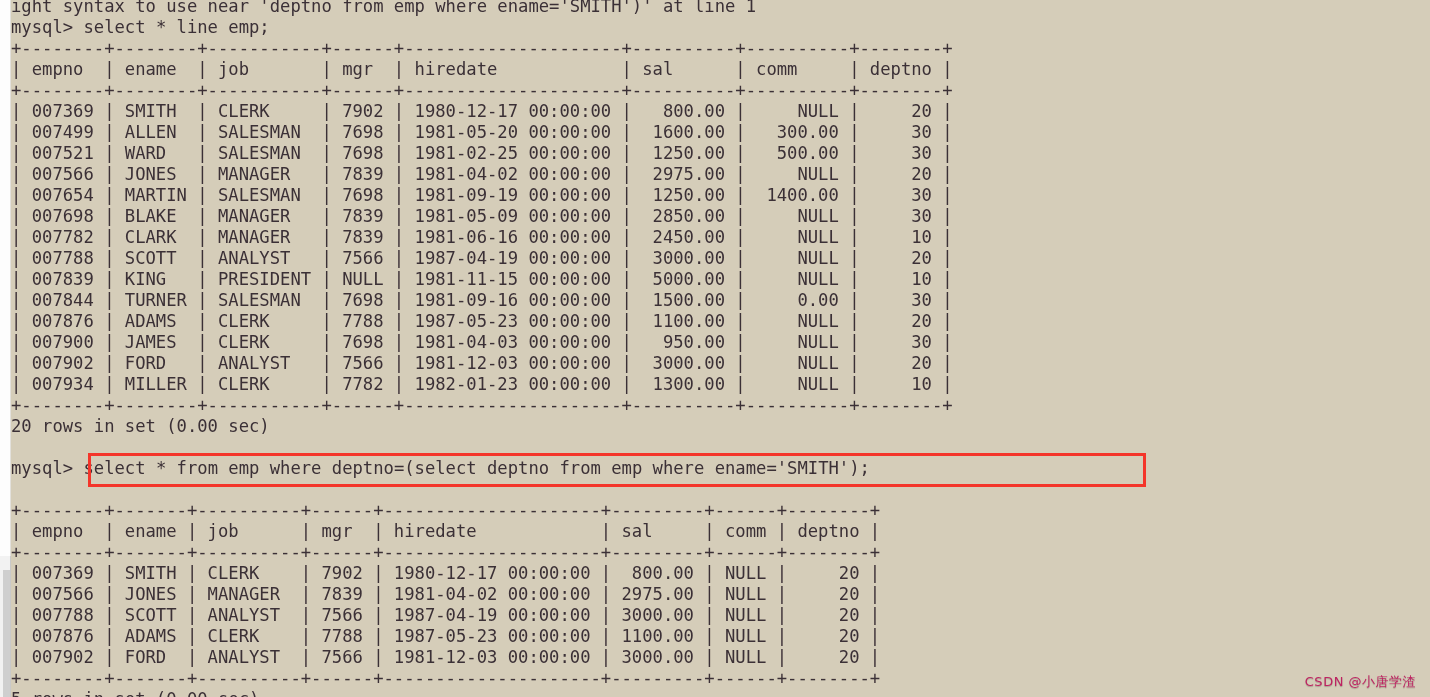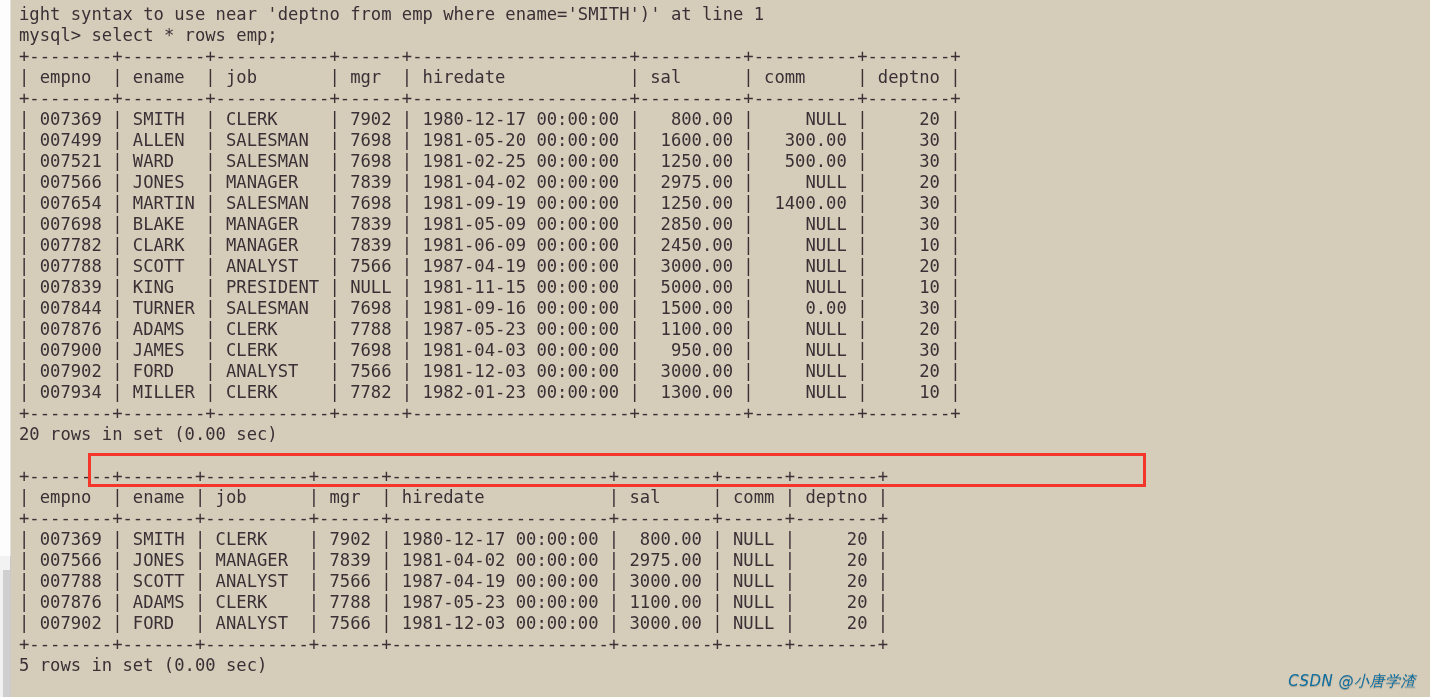--- a/index.html
+++ b/index.html
@@ -45,21 +45,21 @@
     left: 3px; top: 570px;
     width: 7px; height: 127px;
     background: #cfcfcf;
   }
   #term {
     position: absolute;
     left: 11px;
     top: 0;
     right: 0;
     bottom: 0;
-    padding: 8px;
+    padding: 0;
   }
   pre.console {
     margin: 0;
     padding: 0;
     color: #3b3036;
     font-family: "DejaVu Sans Mono", "Liberation Mono", monospace;
     font-size: 17.2px;
     line-height: 21.0px;
     letter-spacing: 0px;
     white-space: pre;
@@ -83,61 +83,61 @@
     border: 3px solid #f4352a;
     box-sizing: border-box;
     pointer-events: none;
     background: transparent;
   }
   #watermark {
     position: absolute;
     right: 14px;
     bottom: 6px;
     font-family: "DejaVu Sans", "Liberation Sans", sans-serif;
-    font-size: 15px;
-    color: #0369a1;
+    font-size: 13px;
+    color: #be185d;
     text-shadow: 0 1px 1px rgba(120,114,98,0.55);
     opacity: 0.95;
     letter-spacing: 0.5px;
-    font-style: italic;
   }
 </style>
 </head>
 <body>
 
 <div id="screen">
 
   <div id="left-chrome">
     <div class="seg-upper"></div>
     <div class="seg-lower"></div>
     <div class="seg-lower-thumb"></div>
   </div>
 
   <div id="term">
-    <pre class="console"><span class="first-line">ight syntax to use near 'deptno from emp where ename='SMITH')' at line 1</span><span>mysql&gt;</span><span> select * rows emp;</span>
+    <pre class="console"><span class="first-line">ight syntax to use near 'deptno from emp where ename='SMITH')' at line 1</span><span>mysql&gt;</span><span> select * line emp;</span>
 <span>+--------+--------+-----------+------+---------------------+----------+----------+--------+</span>
 <span>| empno  | ename  | job       | mgr  | hiredate            | sal      | comm     | deptno |</span>
 <span>+--------+--------+-----------+------+---------------------+----------+----------+--------+</span>
 <span>| 007369 | SMITH  | CLERK     | 7902 | 1980-12-17 00:00:00 |   800.00 |     NULL |     20 |</span>
 <span>| 007499 | ALLEN  | SALESMAN  | 7698 | 1981-05-20 00:00:00 |  1600.00 |   300.00 |     30 |</span>
 <span>| 007521 | WARD   | SALESMAN  | 7698 | 1981-02-25 00:00:00 |  1250.00 |   500.00 |     30 |</span>
 <span>| 007566 | JONES  | MANAGER   | 7839 | 1981-04-02 00:00:00 |  2975.00 |     NULL |     20 |</span>
 <span>| 007654 | MARTIN | SALESMAN  | 7698 | 1981-09-19 00:00:00 |  1250.00 |  1400.00 |     30 |</span>
 <span>| 007698 | BLAKE  | MANAGER   | 7839 | 1981-05-09 00:00:00 |  2850.00 |     NULL |     30 |</span>
-<span>| 007782 | CLARK  | MANAGER   | 7839 | 1981-06-09 00:00:00 |  2450.00 |     NULL |     10 |</span>
+<span>| 007782 | CLARK  | MANAGER   | 7839 | 1981-06-16 00:00:00 |  2450.00 |     NULL |     10 |</span>
 <span>| 007788 | SCOTT  | ANALYST   | 7566 | 1987-04-19 00:00:00 |  3000.00 |     NULL |     20 |</span>
 <span>| 007839 | KING   | PRESIDENT | NULL | 1981-11-15 00:00:00 |  5000.00 |     NULL |     10 |</span>
 <span>| 007844 | TURNER | SALESMAN  | 7698 | 1981-09-16 00:00:00 |  1500.00 |     0.00 |     30 |</span>
 <span>| 007876 | ADAMS  | CLERK     | 7788 | 1987-05-23 00:00:00 |  1100.00 |     NULL |     20 |</span>
 <span>| 007900 | JAMES  | CLERK     | 7698 | 1981-04-03 00:00:00 |   950.00 |     NULL |     30 |</span>
 <span>| 007902 | FORD   | ANALYST   | 7566 | 1981-12-03 00:00:00 |  3000.00 |     NULL |     20 |</span>
 <span>| 007934 | MILLER | CLERK     | 7782 | 1982-01-23 00:00:00 |  1300.00 |     NULL |     10 |</span>
 <span>+--------+--------+-----------+------+---------------------+----------+----------+--------+</span>
 <span>20 rows in set (0.00 sec)</span>
 <span></span>
+<span class="cmdline"><span>mysql&gt;</span> <span>select * from emp where deptno=(select deptno from emp where ename='SMITH');</span></span>
 <span>+--------+-------+----------+------+---------------------+---------+------+--------+</span>
 <span>| empno  | ename | job      | mgr  | hiredate            | sal     | comm | deptno |</span>
 <span>+--------+-------+----------+------+---------------------+---------+------+--------+</span>
 <span>| 007369 | SMITH | CLERK    | 7902 | 1980-12-17 00:00:00 |  800.00 | NULL |     20 |</span>
 <span>| 007566 | JONES | MANAGER  | 7839 | 1981-04-02 00:00:00 | 2975.00 | NULL |     20 |</span>
 <span>| 007788 | SCOTT | ANALYST  | 7566 | 1987-04-19 00:00:00 | 3000.00 | NULL |     20 |</span>
 <span>| 007876 | ADAMS | CLERK    | 7788 | 1987-05-23 00:00:00 | 1100.00 | NULL |     20 |</span>
 <span>| 007902 | FORD  | ANALYST  | 7566 | 1981-12-03 00:00:00 | 3000.00 | NULL |     20 |</span>
 <span>+--------+-------+----------+------+---------------------+---------+------+--------+</span>
 <span>5 rows in set (0.00 sec)</span></pre>

